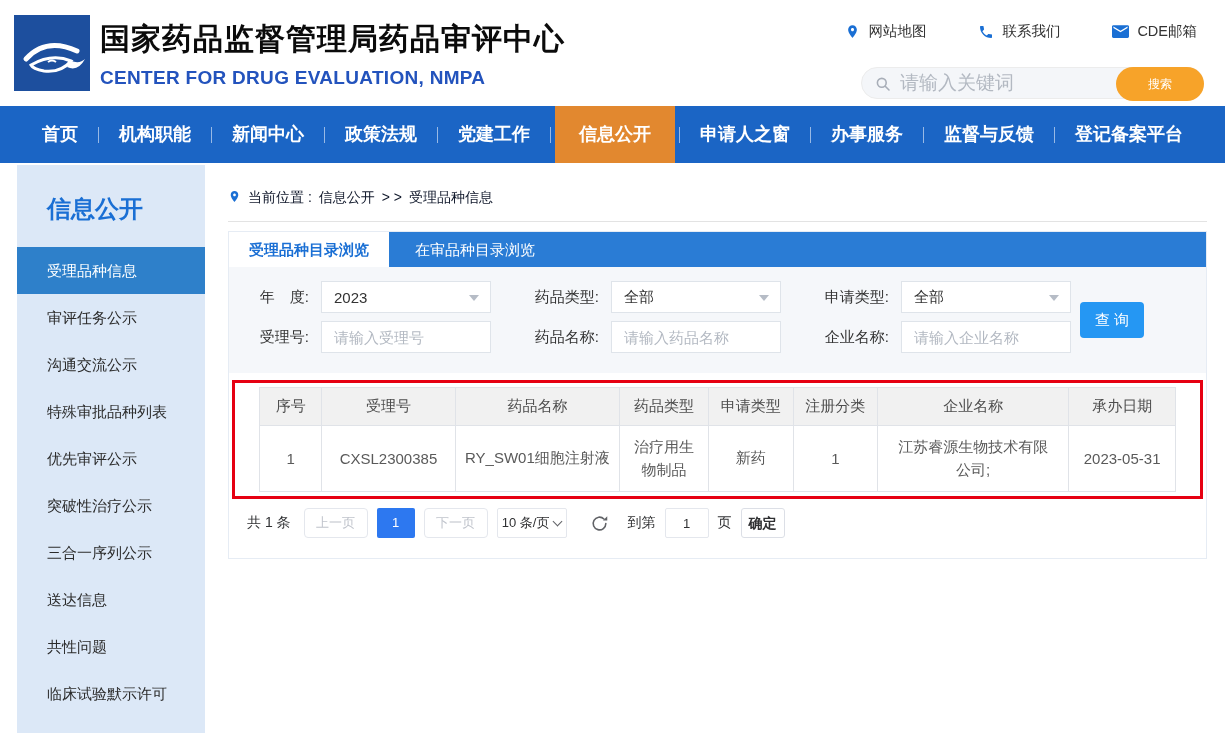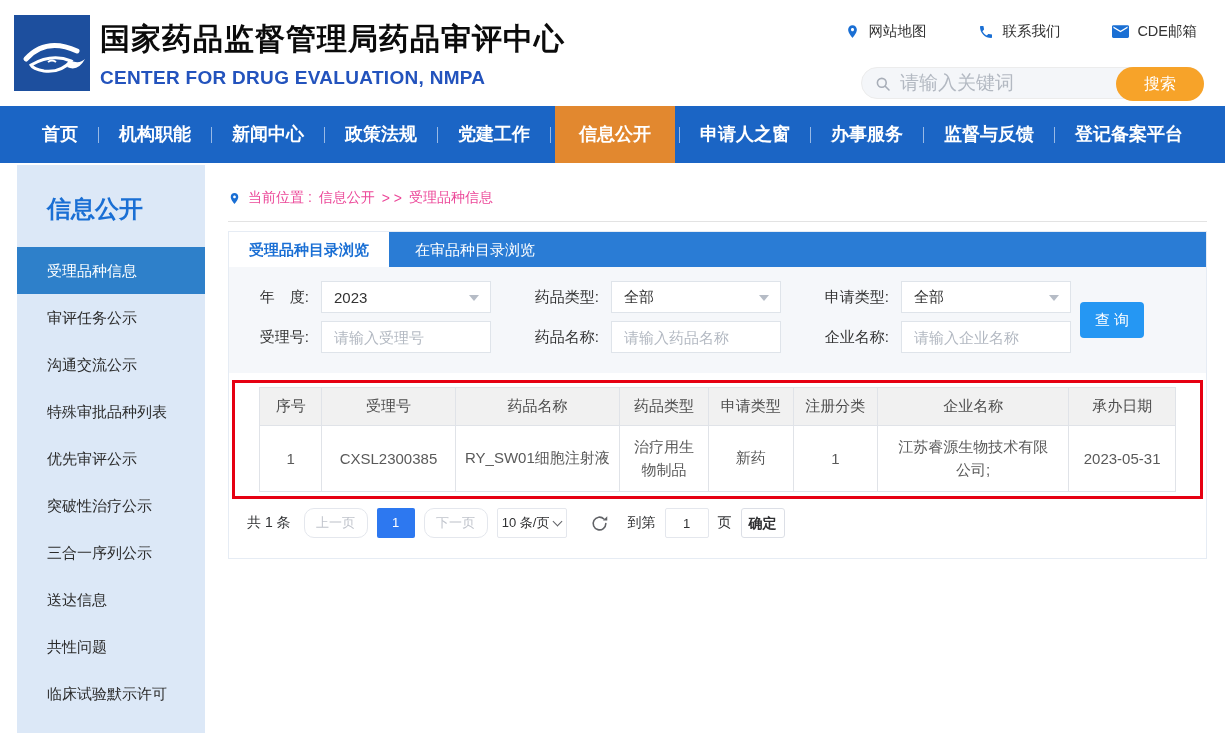--- a/index.html
+++ b/index.html
@@ -16,41 +16,41 @@
   .quick-links { position:absolute; top:22px; right:28px; display:flex; gap:52px; align-items:center; }
   .qlink { display:flex; align-items:center; gap:8px; font-size:14.5px; color:#333; cursor:pointer; white-space:nowrap; }
   .search-bar { position:absolute; top:67px; right:21px; width:343px; height:32px;
     background:#f4f6f9; border:1px solid #ececec; border-radius:16px; }
   .search-bar svg { position:absolute; left:13px; top:8px; }
   .search-input { position:absolute; left:38px; top:1px; height:28px; width:210px; border:none;
     background:transparent; outline:none; font-size:19px; color:#333;
     font-family:"Liberation Sans","DejaVu Sans",sans-serif; }
   .search-input::placeholder { color:#b3b9c2; }
   .search-btn { position:absolute; right:-1px; top:-1px; width:88px; height:34px; background:#f7a329;
-    border-radius:17px; color:#fff; font-size:16px; text-align:center; line-height:34px; cursor:pointer; }
+    border-radius:17px; color:#fff; font-size:12px; text-align:center; line-height:34px; cursor:pointer; }
 
   
   .nav { position:absolute; top:106px; left:0; right:0; height:57px; background:#1b65c5;
     display:flex; align-items:center; justify-content:space-between; padding:0 26px;text-align:center; }
   .nav-item { color:#fff; font-size:18px; font-weight:bold; height:57px; line-height:57px;
     padding:0 16px; white-space:nowrap; cursor:pointer; }
   .nav-item.active { background:#e2882f; padding:0 24px; }
   .nav-sep { width:1px; height:16px; background:rgba(255,255,255,.55); }
 
   
   .sidebar { position:absolute; left:17px; top:165px; width:188px; height:568px; background:#dce8f7; }
   .sidebar-title { color:#1a6fd4; font-size:24px; font-weight:bold; padding:28px 0 22px 30px; }
   .side-item { height:47px; line-height:47px; padding-left:30px; font-size:15px; color:#2b2b2b;
     cursor:pointer; white-space:nowrap; }
   .side-item.active { background:#2e80ca; color:#fff; }
 
   
   .main { position:absolute; left:228px; top:165px; width:979px; }
   .breadcrumb { margin-top:24px; padding-bottom:14px; border-bottom:1px solid #e3e3e3;
-    display:flex; align-items:center; gap:7px; font-size:14px; color:#ec4899; }
+    display:flex; align-items:flex-start; gap:7px; font-size:14px; color:#0f172a; }
   .breadcrumb span { white-space:nowrap; }
 
   .panel { margin-top:9px; border:1px solid #e6ecf4; background:#fff; padding-bottom:20px; }
   .tabs { height:35px; background:#2a7cd5; display:flex; }
   .tab { width:172px; text-align:center; line-height:35px; font-size:15px; color:#fff; cursor:pointer; }
   .tab.active { background:#fff; color:#1a6fd4; font-weight:bold; width:160px; }
 
   .filter { background:#f5f7fa; padding:14px 0 12px 0; position:relative; }
   .filter-row { display:flex; align-items:center; height:32px; margin-bottom:8px; }
   .filter-row:last-child { margin-bottom:0; }
@@ -73,21 +73,21 @@
   th, td { border:1px solid #e0e3e8; text-align:center; font-size:15px; }
   th { background:#f1f1f1; color:#4d4d4d; font-weight:normal; height:38px; }
   td { color:#5a5a5a; height:66px; }
   .cell-narrow { display:inline-block; max-width:66px; line-height:1.5; }
   .cell-company { display:inline-block; max-width:160px; line-height:1.5; }
 
   
   .pager { display:flex; align-items:center; margin:9px 0 0 18px; gap:9px; font-size:14px; color:#303133; }
   .pg-total { margin-right:4px; white-space:nowrap; }
   .pg-btn { width:64px; height:30px; border:1px solid #e4e7ed; background:#fff; color:#c0c4cc;
-    font-size:13px; text-align:center; line-height:28px; border-radius:10px; cursor:pointer; white-space:nowrap; }
+    font-size:13px; text-align:center; line-height:28px; border-radius:4px; cursor:pointer; white-space:nowrap; }
   .pg-page { width:38px; height:30px; background:#2d78f0; color:#fff; font-size:13px; text-align:center;
     line-height:30px; border-radius:2px; cursor:pointer; }
   .pg-size { width:70px; height:30px; border:1px solid #e4e7ed; background:#fff; display:flex;
     align-items:center; justify-content:center; gap:5px; font-size:13px; color:#303133; border-radius:2px;
     cursor:pointer; white-space:nowrap; }
   .chev { width:7px; height:7px; border-right:1.5px solid #606266; border-bottom:1.5px solid #606266;
     transform:rotate(45deg); margin-top:-3px; }
   .pg-refresh { margin-left:14px; display:flex; align-items:center; cursor:pointer; }
   .pg-goto-label { margin-left:10px; white-space:nowrap; }
   .pg-goto-input { width:44px; height:30px; border:1px solid #e4e7ed; text-align:center; font-size:13px;

